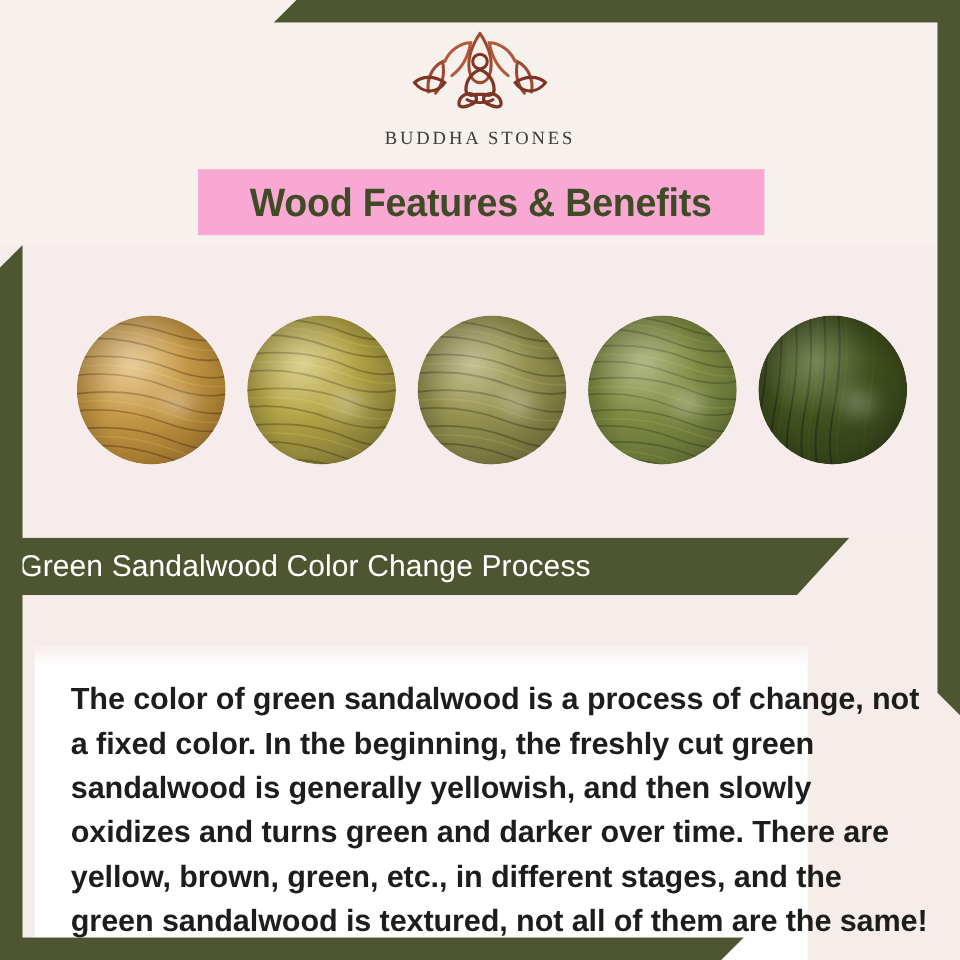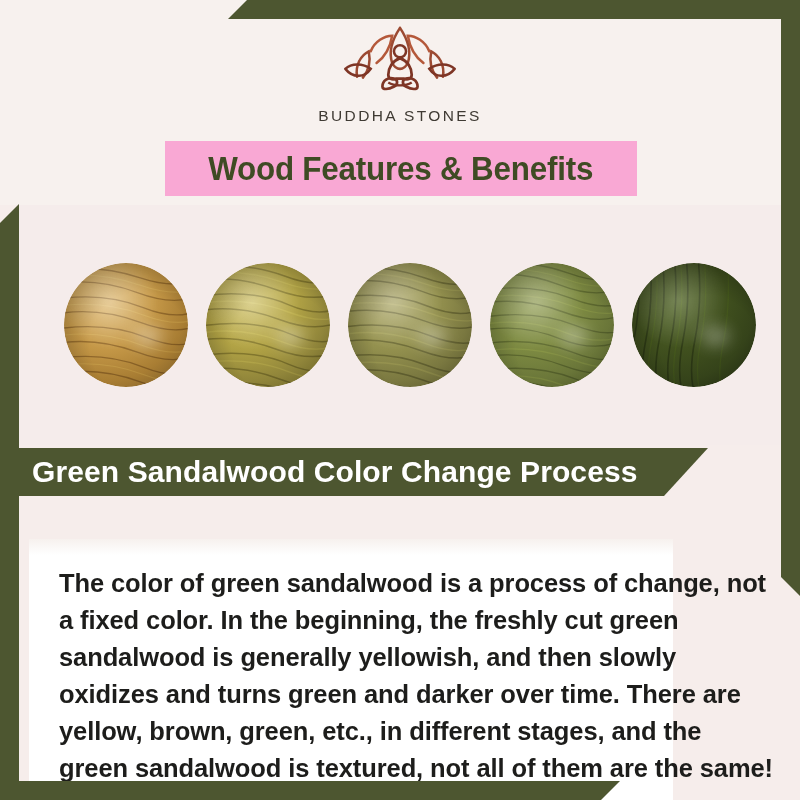--- a/index.html
+++ b/index.html
@@ -56,21 +56,21 @@
     text-align: center;
   }
   #logo-mark {
     display: block;
     margin: 0 auto;
     width: 120px; height: 82px;
   }
   #brand-name {
     display: block;
     margin-top: 3px;
-    font-family: Liberation Sans, sans-serif;
+    font-family: Liberation Serif, serif;
     font-size: 15.5px;
     letter-spacing: 2.4px;
     color: #3f3a33;
     font-weight: 400;
   }
 
   #title-box {
     position: absolute;
     left: 165px; top: 141px;
     width: 472px; height: 55px;
@@ -145,24 +145,24 @@
   #section-banner {
     position: absolute;
     left: 0; top: 448px;
     width: 708px; height: 48px;
     background: #4d5630;
     clip-path: polygon(0 0, 100% 0, calc(100% - 44px) 100%, 0 100%);
     display: flex;
     align-items: center;
   }
   #section-title {
-    margin-left: 32px;
+    margin-left: 16px;
     font-family: "Liberation Sans Narrow", "Liberation Sans", sans-serif;
-    font-size: 30px;
-    font-weight: bold;
+    font-size: 25px;
+    font-weight: normal;
     color: #ffffff;
     letter-spacing: 0.1px;
     white-space: nowrap;
   }
 
   
   #body-card {
     position: absolute;
     left: 29px; top: 496px;
     width: 644px; height: 285px;

